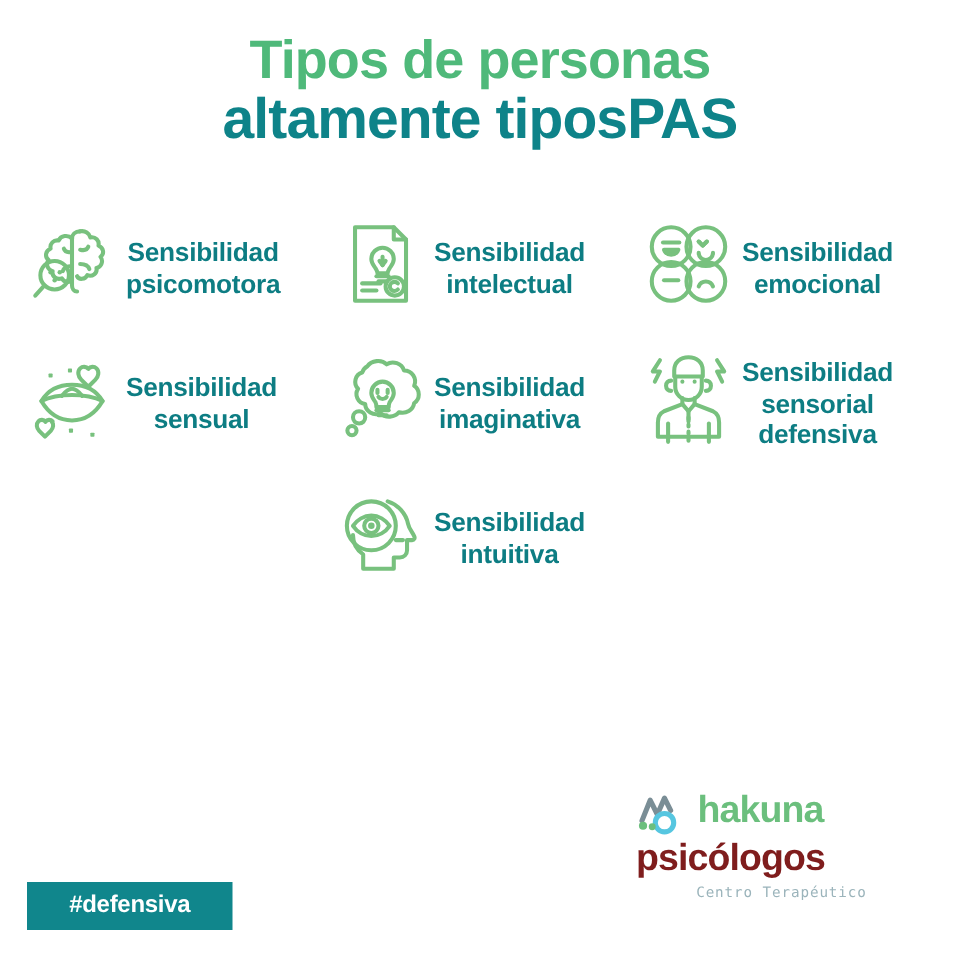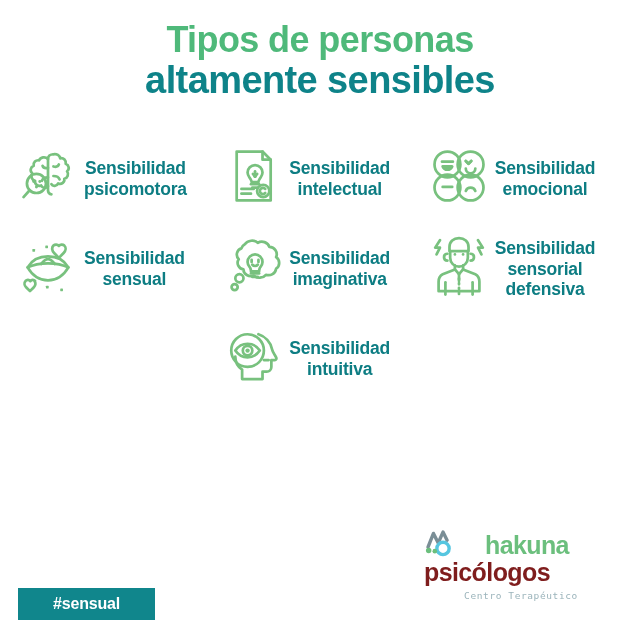--- a/index.html
+++ b/index.html
@@ -126,23 +126,21 @@
   
   .logo {
     position: absolute;
     right: 18px;
     top: 528px;
     width: 168px;
     text-align: left;
   }
   .logo-top {
     display: flex;
-    align-items: flex-end;
     height: 30px;
-    gap: 20px;
   }
   .logo-mark {
     width: 42px;
     height: 30px;
     flex: 0 0 42px;
   }
   .logo-word {
     font-size: 25px;
     font-weight: bold;
     color: #6bbf7d;
@@ -169,21 +167,21 @@
     text-align: center;
   }
 </style>
 </head>
 <body>
 
 <div class="infographic">
 
   <div class="title-block">
     <span class="title-line1">Tipos de personas</span>
-    <span class="title-line2">altamente sensibles</span>
+    <span class="title-line2">altamente tiposPAS</span>
   </div>
 
   <div class="grid">
 
     <div class="cell">
       <div class="icon-wrap">
         <svg viewBox="0 0 100 100" aria-hidden="true">
           <g class="ico">
             <path d="M58 18c-5 0-8 3-8 7v46c0 3 2 6 5 6"></path>
             <path d="M50 25c-4-4-11-3-13 2-5-1-9 3-8 8-5 2-6 8-2 11-3 4-1 10 4 11-1 5 4 9 9 7 2 4 8 5 10 1"></path>
@@ -338,21 +336,21 @@
           </g>
         </svg>
       </div>
       <div class="label">Sensibilidad
 intuitiva</div>
     </div>
 
   </div>
 
   <div class="hashtag-badge">
-    <span>#sensual</span>
+    <span>#defensiva</span>
   </div>
 
   <div class="logo">
     <div class="logo-top">
       <svg class="logo-mark" viewBox="0 0 60 44" aria-hidden="true">
         <path d="M8 28 L16 8 L23 22 L30 6 L36 18" fill="none" stroke="#7a8e96" stroke-width="5" stroke-linecap="round" stroke-linejoin="round"></path>
         <circle cx="30" cy="30" r="9" fill="none" stroke="#56c6e0" stroke-width="5"></circle>
         <circle cx="9" cy="33" r="4" fill="#6bbf7d"></circle>
         <circle cx="18" cy="34" r="3.4" fill="#6bbf7d"></circle>
       </svg>

